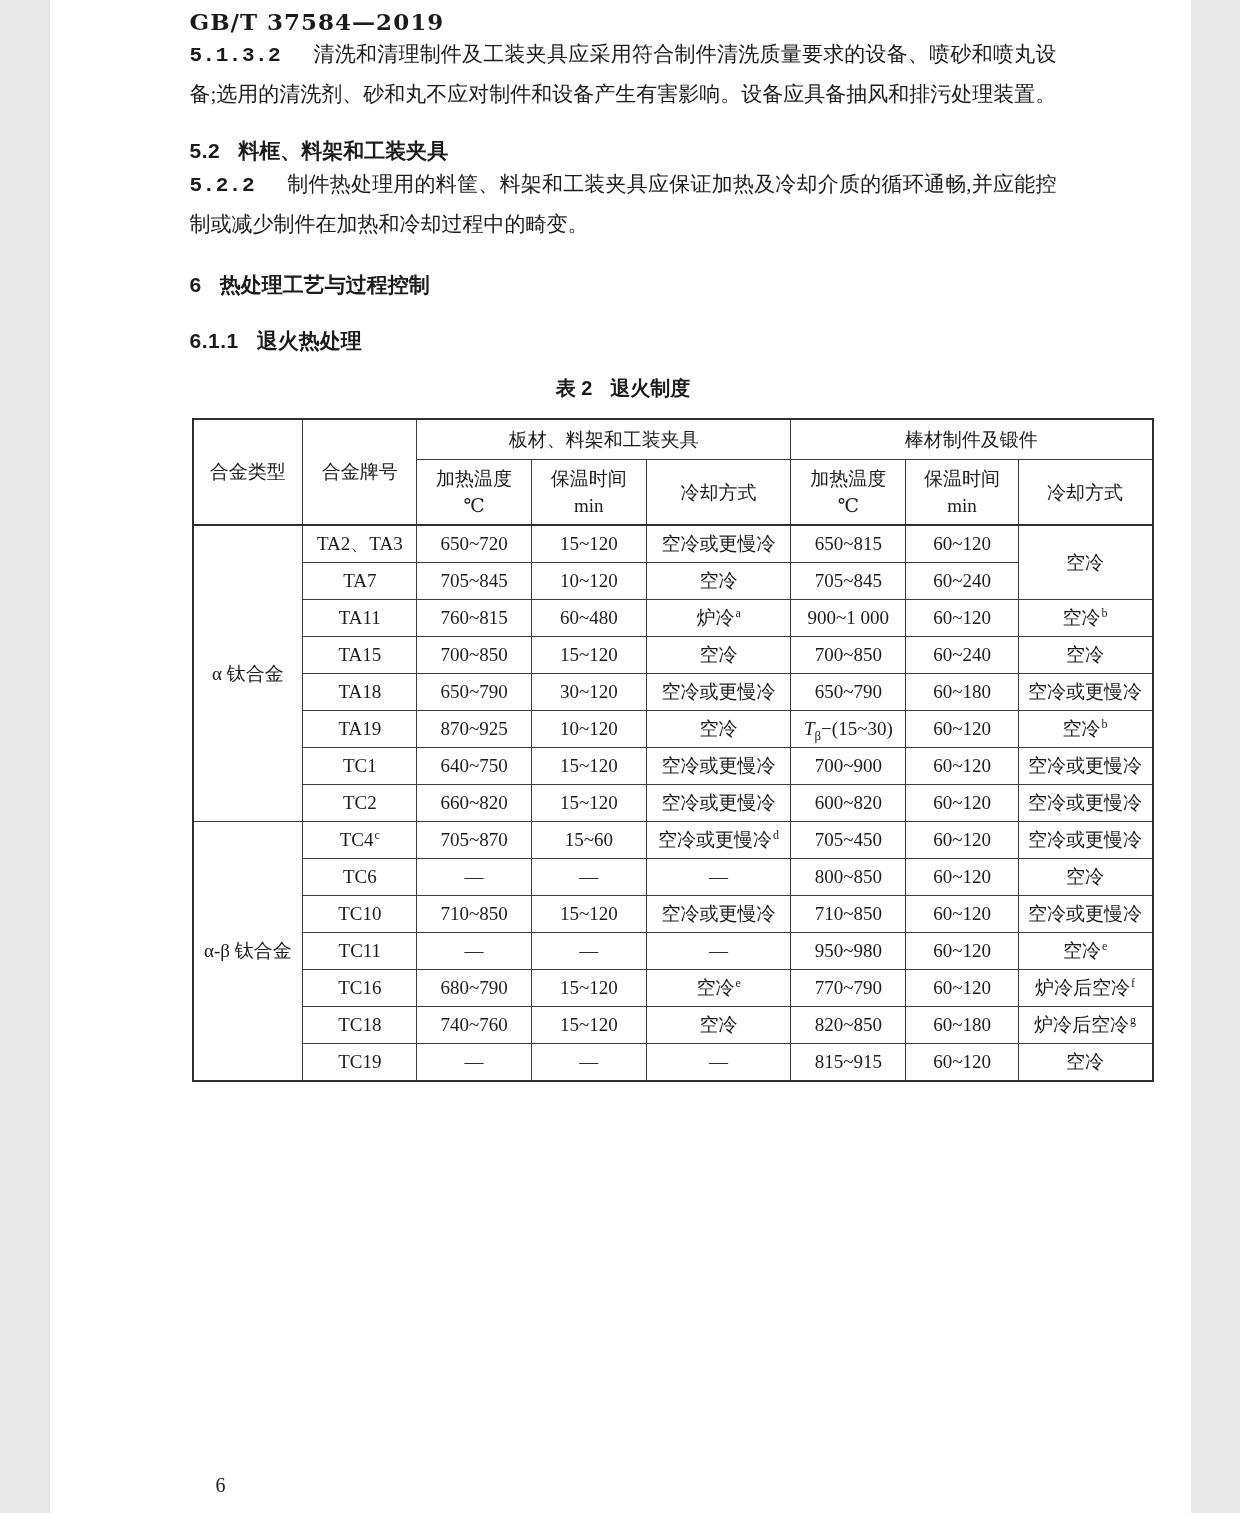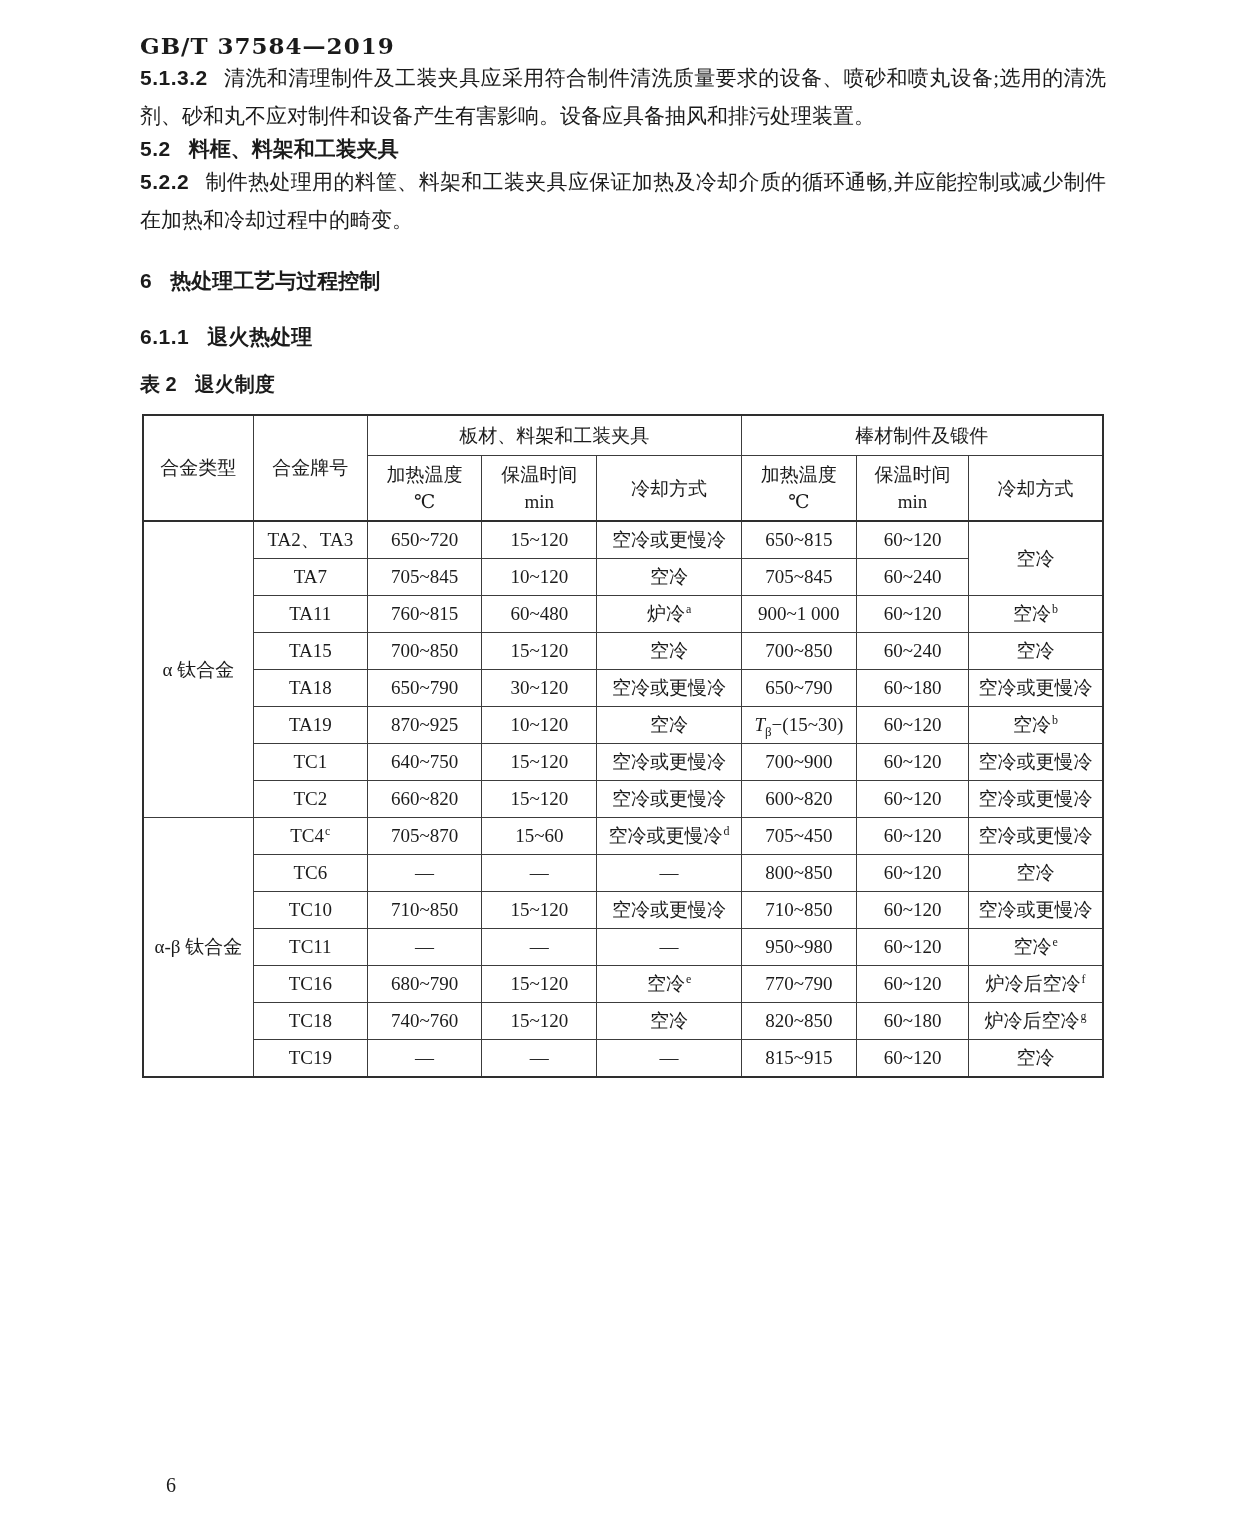--- a/index.html
+++ b/index.html
@@ -1,41 +1,41 @@
 <!DOCTYPE html>
 <html><head>
 <meta charset="utf-8">
 <style>
   html,body { margin:0; padding:0; background:#e8e8e8; }
   .page {
-    position:relative; width:1240px; height:1513px; margin:0 auto;
+    position:relative; width:1141px; height:1513px; margin:0 auto;
     background:#ffffff; box-sizing:border-box;
-    padding:32px 134px 0 140px;
+    padding:8px 134px 0 140px;
     font-family:"Liberation Serif","DejaVu Serif",serif;
     color:#1b1b1b;
   }
   .doc-header {
     font-family:"DejaVu Serif","Liberation Serif",serif;
     font-weight:bold; font-size:23px; letter-spacing:1px;
   }
   p.clause { font-size:21px; line-height:38px; text-align:justify; margin:0; }
   p.clause .cnum {
-    font-family:Liberation Sans, sans-serif;
-    font-weight:bold; margin-right:16px; letter-spacing:0.5px;
+    font-family:Liberation Mono, monospace;
+    font-weight:bold; margin-right:32px; letter-spacing:0.5px;
   }
   .sec {
     font-family:"Liberation Sans","DejaVu Sans",sans-serif;
     font-weight:bold; font-size:21px; margin:0;
   }
   .sec .cnum { margin-right:18px; letter-spacing:0.5px; }
   .mt26 { margin-top:26px; } .mt20 { margin-top:20px; }
-  .mt24 { } .mt28 { margin-top:28px; } .mt16 { margin-top:16px; }
+  .mt24 { margin-top:24px; } .mt28 { margin-top:28px; } .mt16 { margin-top:16px; }
   .indent { text-indent:2em; }
   .tcap {
-    margin-top:20px;
+    text-align:center; margin-top:20px;
     font-family:"Liberation Sans","DejaVu Sans",sans-serif;
     font-weight:bold; font-size:20px;
   }
   .tcap .cap-title { margin-left:18px; }
   table.t2 {
     border-collapse:collapse; table-layout:fixed; width:962px;
     margin:16px 0 0 2px; border:2px solid #2e2e2e;
     font-size:19px;
   }
   table.t2 th, table.t2 td {

